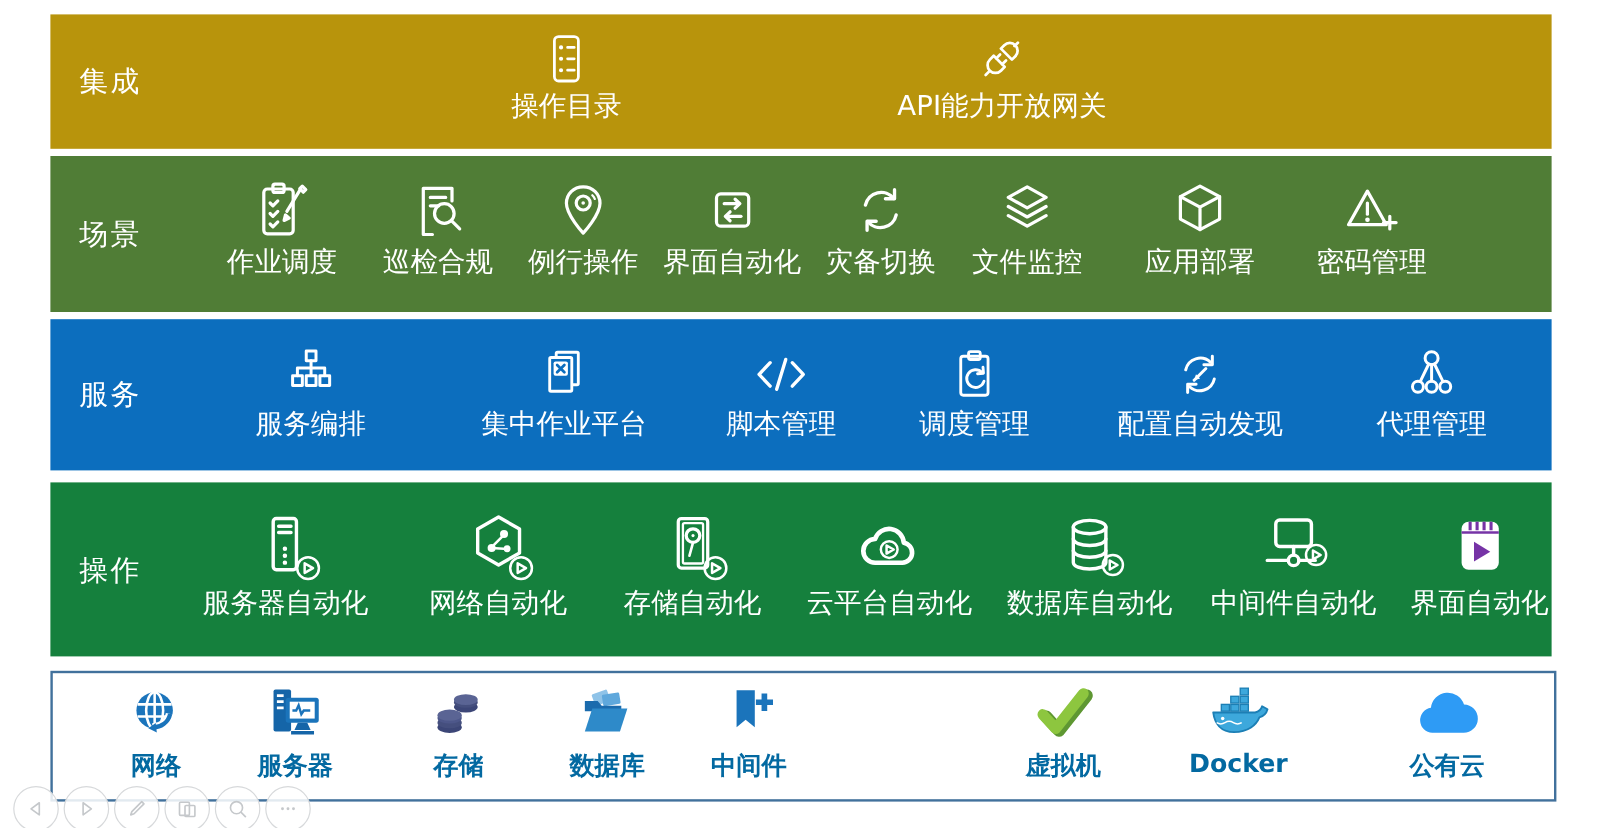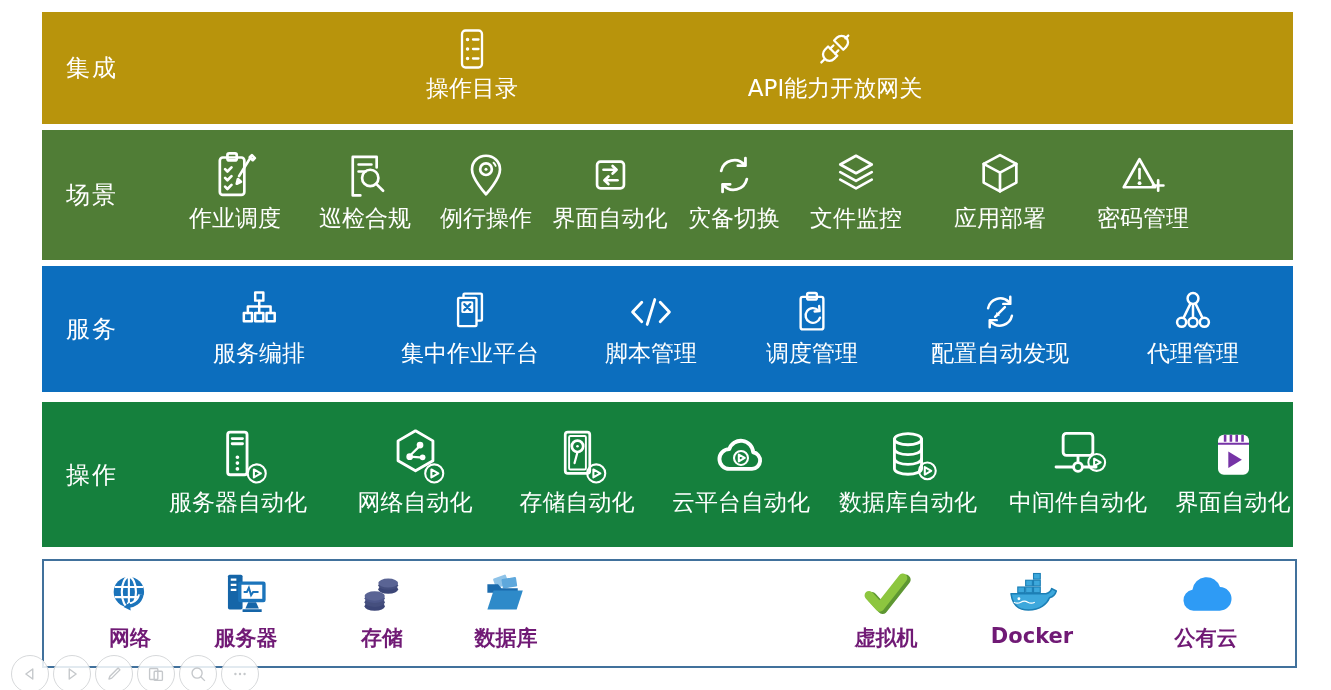--- a/index.html
+++ b/index.html
@@ -5,21 +5,21 @@
   html,body{margin:0;padding:0;}
   body{
     width:1331px;height:690px;position:relative;overflow:hidden;background:#ffffff;
     font-family:"DejaVu Sans","Liberation Sans",sans-serif;
   }
   .band{position:absolute;left:42px;width:1251px;color:#fff;}
   #band-integration{top:12px;height:112px;background:#B8940C;}
   #band-scene{top:130px;height:130px;background:#507D36;}
   #band-service{top:266px;height:126px;background:#0C6EBE;}
   #band-operation{top:402px;height:145px;background:#15803d;}
-  #band-resource{top:559px;height:105px;background:#ffffff;border:2px solid #41719C;color:#701a75;}
+  #band-resource{top:559px;height:105px;background:#ffffff;border:2px solid #41719C;color:#0369a1;}
   .band-label{
     position:absolute;left:24px;top:50%;transform:translateY(-50%);
     font-size:24px;letter-spacing:2px;white-space:nowrap;
   }
   .item{position:absolute;transform:translateX(-50%);display:flex;flex-direction:column;align-items:center;}
   #band-integration .item{top:13px}
   #band-scene .item{top:17px}
   #band-service .item{top:20px}
   #band-operation .item{top:23px}
   #band-resource .item{top:8px}
@@ -534,20 +534,26 @@
         <use href="#i-disks"></use>
       </svg>
     <div class="ilabel">存储</div>
   </div>
   <div class="item" style="left:462px">
     <svg class="ic" viewBox="0 0 48 48">
         <use href="#i-folder"></use>
       </svg>
     <div class="ilabel">数据库</div>
   </div>
+  <div class="item" style="left:580px">
+    <svg class="ic" viewBox="0 0 48 48">
+        <use href="#i-bookmark"></use>
+      </svg>
+    <div class="ilabel">中间件</div>
+  </div>
   <div class="item" style="left:842px">
     <svg class="ic" viewBox="0 0 48 48">
         <use href="#i-check"></use>
       </svg>
     <div class="ilabel">虚拟机</div>
   </div>
   <div class="item" style="left:988px">
     <svg class="ic" viewBox="0 0 48 48">
         <use href="#i-docker"></use>
       </svg>

